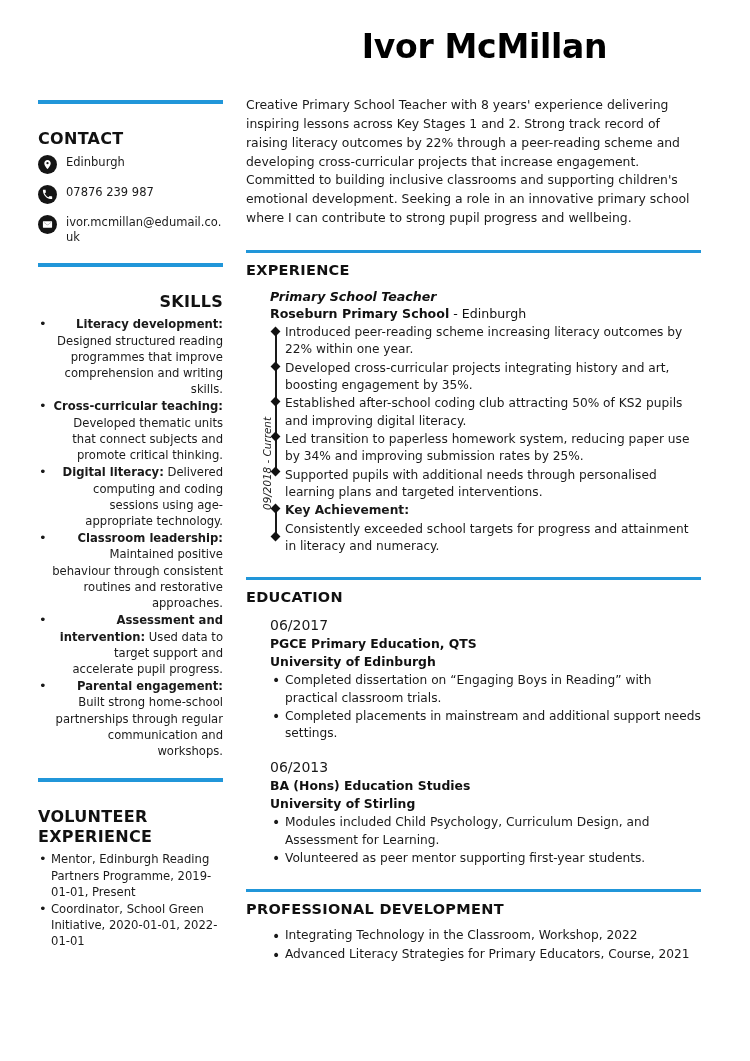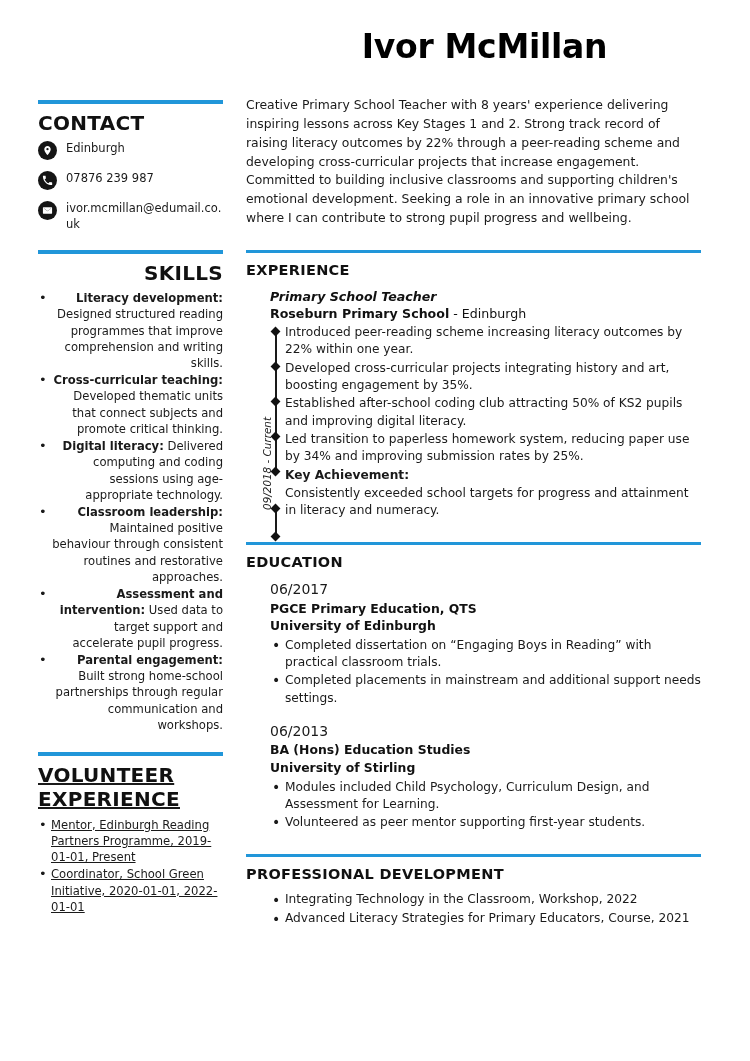--- a/index.html
+++ b/index.html
@@ -56,25 +56,25 @@
 
   
   .rule {
     height: 4px;
     background: #2196d9;
     width: 100%;
   }
   .rule.thin { height: 3px; }
 
   .sec-title {
-    font-size: 20px;
+    font-size: 16px;
     font-weight: bold;
     letter-spacing: 0.3px;
     color: #111111;
-    margin-top: 7px;
+    margin-top: 25px;
     margin-bottom: 5px;
     line-height: 1.22;
   }
   .sec-title.right {
     font-size: 14.5px;
     margin-top: 9px;
     margin-bottom: 8px;
   }
 
   
@@ -293,21 +293,21 @@
       <ul class="side-list">
         <li><span class="sk-label">Literacy development:</span><span> Designed structured reading programmes that improve comprehension and writing skills.</span></li>
         <li><span class="sk-label">Cross-curricular teaching:</span><span> Developed thematic units that connect subjects and promote critical thinking.</span></li>
         <li><span class="sk-label">Digital literacy:</span><span> Delivered computing and coding sessions using age-appropriate technology.</span></li>
         <li><span class="sk-label">Classroom leadership:</span><span> Maintained positive behaviour through consistent routines and restorative approaches.</span></li>
         <li><span class="sk-label">Assessment and intervention:</span><span> Used data to target support and accelerate pupil progress.</span></li>
         <li><span class="sk-label">Parental engagement:</span><span> Built strong home-school partnerships through regular communication and workshops.</span></li>
       </ul>
     </div>
 
-    <div class="sec" style="margin-top:19px;text-decoration:underline;">
+    <div class="sec" style="margin-top:19px;">
       <div class="rule"></div>
       <div class="sec-title">VOLUNTEER EXPERIENCE</div>
       <ul class="side-list">
         <li>Mentor, Edinburgh Reading Partners Programme, 2019-01-01, Present</li>
         <li>Coordinator, School Green Initiative, 2020-01-01, 2022-01-01</li>
       </ul>
     </div>
 
   </div>
 
@@ -338,20 +338,21 @@
             <div class="tl-dot" style="top:144px;"></div>
             <div class="tl-line" style="top:184px; height:28px;"></div>
             <div class="tl-dot" style="top:181px;"></div>
             <div class="tl-dot" style="top:209px;"></div>
           </div>
           <div class="bullets">
             <div class="bl">Introduced peer-reading scheme increasing literacy outcomes by 22% within one year.</div>
             <div class="bl">Developed cross-curricular projects integrating history and art, boosting engagement by 35%.</div>
             <div class="bl">Established after-school coding club attracting 50% of KS2 pupils and improving digital literacy.</div>
             <div class="bl">Led transition to paperless homework system, reducing paper use by 34% and improving submission rates by 25%.</div>
+            <div class="bl">Supported pupils with additional needs through personalised learning plans and targeted interventions.</div>
             <div class="bl bold">Key Achievement:</div>
             <div class="bl">Consistently exceeded school targets for progress and attainment in literacy and numeracy.</div>
           </div>
         </div>
       </div>
     </div>
 
     <div class="sec" style="margin-top:21px;">
       <div class="rule thin"></div>
       <div class="sec-title right">EDUCATION</div>

